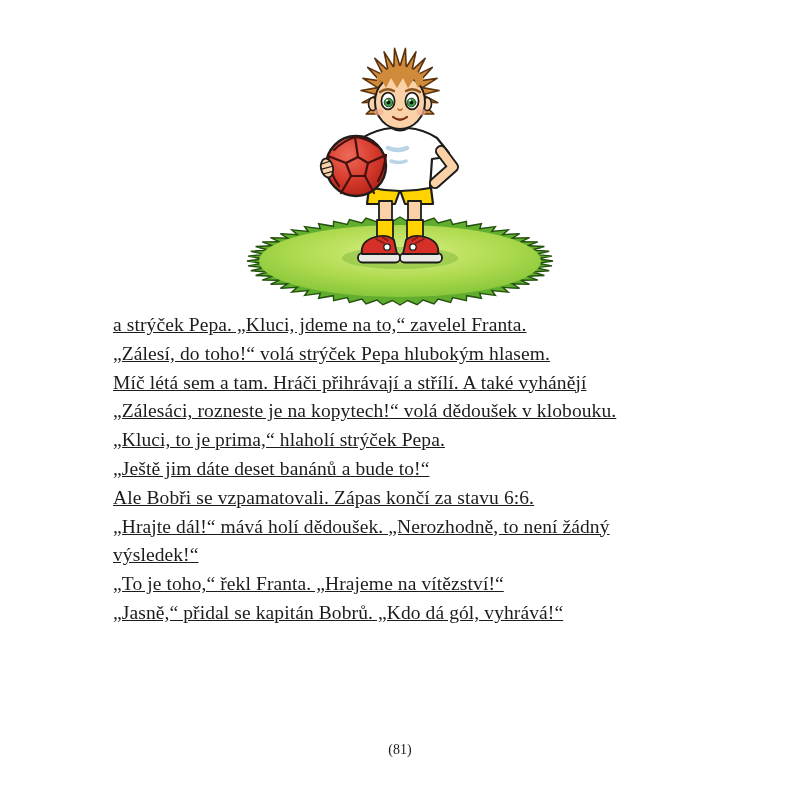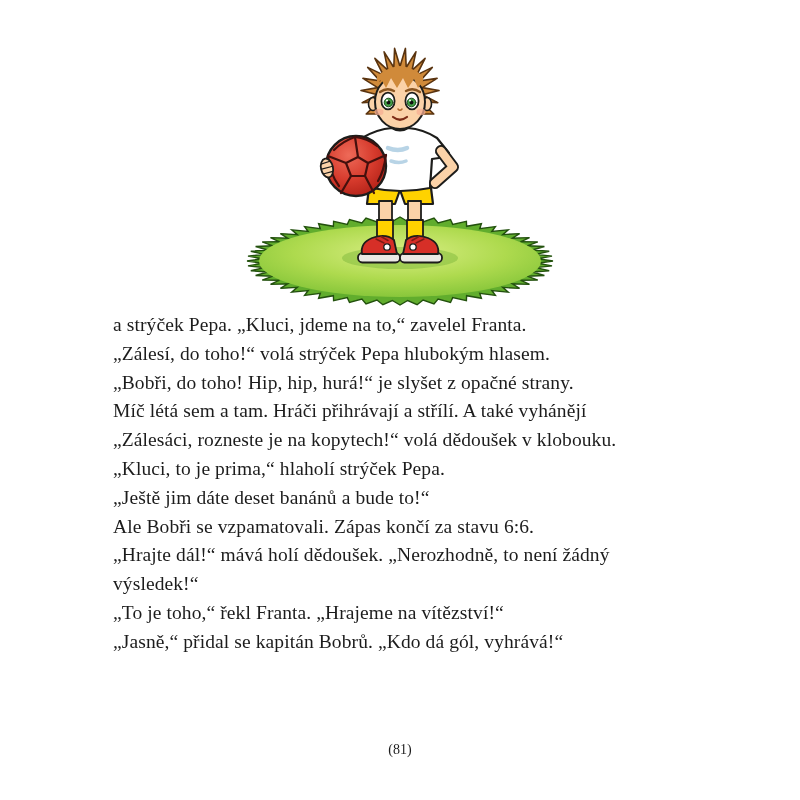--- a/index.html
+++ b/index.html
@@ -16,20 +16,21 @@
     left:240px;top:40px;
     width:320px;height:270px;
   }
   .story{
     position:absolute;
     left:113px;top:311px;
     width:620px;
     font-size:19.5px;
     line-height:28.8px;
     letter-spacing:0.1px;
+    text-decoration:underline;
   }
   .story .line{white-space:nowrap;}
   .pagenum{
     position:absolute;
     left:0;top:742px;
     width:800px;
     text-align:center;
     font-size:14px;
   }
 </style>
@@ -135,21 +136,20 @@
       <g transform="rotate(-12 87 128)">
         <ellipse cx="87" cy="128" rx="6" ry="9.5" fill="#fbd2a8" stroke="#1d1d1b" stroke-width="1.8"></ellipse>
         <path d="M82,123 L92,122 M81.5,128 L92,127.5 M82,133 L92,132.5" stroke="#1d1d1b" stroke-width="1.1" fill="none"></path>
       </g>
     </g>
   </svg>
 
   <div class="story">
     <div class="line">a strýček Pepa. „Kluci, jdeme na to,“ zavelel Franta.</div>
     <div class="line">„Zálesí, do toho!“ volá strýček Pepa hlubokým hlasem.</div>
-    <div class="line">„Bobři, do toho! Hip, hip, hurá!“ je slyšet z opačné strany.</div>
     <div class="line">Míč létá sem a tam. Hráči přihrávají a střílí. A také vyhánějí</div>
     <div class="line">„Zálesáci, rozneste je na kopytech!“ volá dědoušek v klobouku.</div>
     <div class="line">„Kluci, to je prima,“ hlaholí strýček Pepa.</div>
     <div class="line">„Ještě jim dáte deset banánů a bude to!“</div>
     <div class="line">Ale Bobři se vzpamatovali. Zápas končí za stavu 6:6.</div>
     <div class="line">„Hrajte dál!“ mává holí dědoušek. „Nerozhodně, to není žádný</div>
     <div class="line">výsledek!“</div>
     <div class="line">„To je toho,“ řekl Franta. „Hrajeme na vítězství!“</div>
     <div class="line">„Jasně,“ přidal se kapitán Bobrů. „Kdo dá gól, vyhrává!“</div>
   </div>

